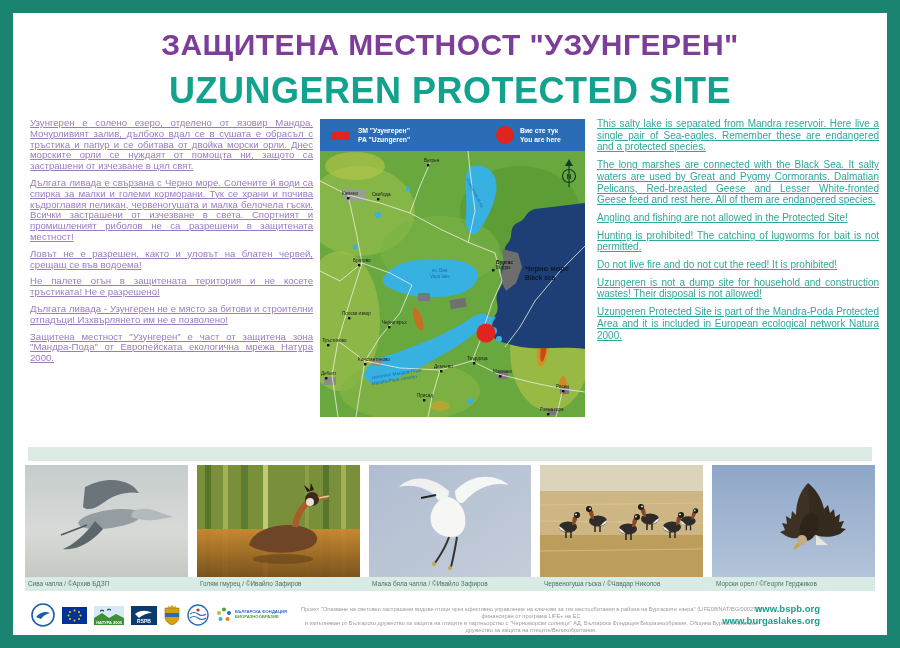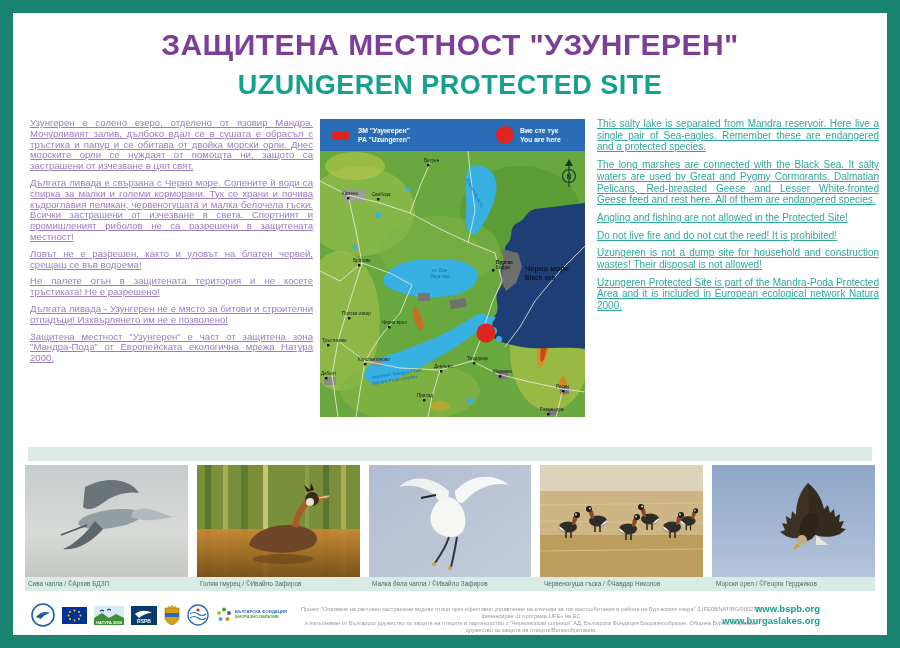--- a/index.html
+++ b/index.html
@@ -3,21 +3,21 @@
 <meta charset="utf-8">
 <style>
   html,body{margin:0;padding:0;background:#e8e8e8;}
   .poster{position:relative;width:900px;height:648px;background:#fff;
           border:13px solid #1b8471;box-sizing:border-box;overflow:hidden;
           font-family:"Liberation Sans",sans-serif;}
   
   .title-bg{position:absolute;left:0;top:15px;width:874px;text-align:center;
             font-size:30px;font-weight:bold;letter-spacing:.5px;color:#7c3e98;}
   .title-en{position:absolute;left:0;top:57px;width:874px;text-align:center;
-            font-size:27px;font-weight:bold;letter-spacing:.5px;color:#12a28e;}
+            font-size:36px;font-weight:bold;letter-spacing:.5px;color:#12a28e;}
   
   .col{position:absolute;top:105px;text-align:justify;}
   .col-bg{left:17px;width:283px;color:#9a7cc0;font-size:9.6px;line-height:10.8px;}
   .col-en{left:584px;width:282px;color:#2fa89b;font-size:10px;line-height:11.7px;}
   .col p{margin:0 0 6px 0;text-decoration:underline;}
   
   .map{position:absolute;left:307px;top:106px;width:265px;height:298px;}
   .map-header{position:absolute;left:0;top:0;width:265px;height:32px;background:#2a6cb5;}
   .leg-rect{position:absolute;left:12px;top:13px;width:17px;height:8px;background:#e02420;border-radius:2px;}
   .leg-circ{position:absolute;left:176px;top:7px;width:18px;height:18px;background:#e02420;border-radius:50%;}
@@ -62,20 +62,21 @@
     <p>Ловът не е разрешен, както и уловът на блатен червей, срещащ се във водоема!</p>
     <p>Не палете огън в защитената територия и не косете тръстиката! Не е разрешено!</p>
     <p>Дългата ливада - Узунгерен не е място за битови и строителни отпадъци! Изхвърлянето им не е позволено!</p>
     <p>Защитена местност "Узунгерен" е част от защитена зона "Мандра-Пода" от Европейската екологична мрежа Натура 2000.</p>
   </div>
 
   <div class="col col-en">
     <p>This salty lake is separated from Mandra reservoir. Here live a single pair of Sea-eagles. Remember these are endangered and a protected species.</p>
     <p>The long marshes are connected with the Black Sea. It salty waters are used by Great and Pygmy Cormorants. Dalmatian Pelicans, Red-breasted Geese and Lesser White-fronted Geese feed and rest here. All of them are endangered species.</p>
     <p>Angling and fishing are not allowed in the Protected Site!</p>
+    <p>Hunting is prohibited! The catching of lugworms for bait is not permitted.</p>
     <p>Do not live fire and do not cut the reed! It is prohibited!</p>
     <p>Uzungeren is not a dump site for household and construction wastes! Their disposal is not allowed!</p>
     <p>Uzungeren Protected Site is part of the Mandra-Poda Protected Area and it is included in European ecological network Natura 2000.</p>
   </div>
 
   <div class="map">
     <div class="map-header">
       <span class="leg-rect"></span>
       <span class="leg-txt a">
         <span>ЗМ "Узунгерен"</span><br>

